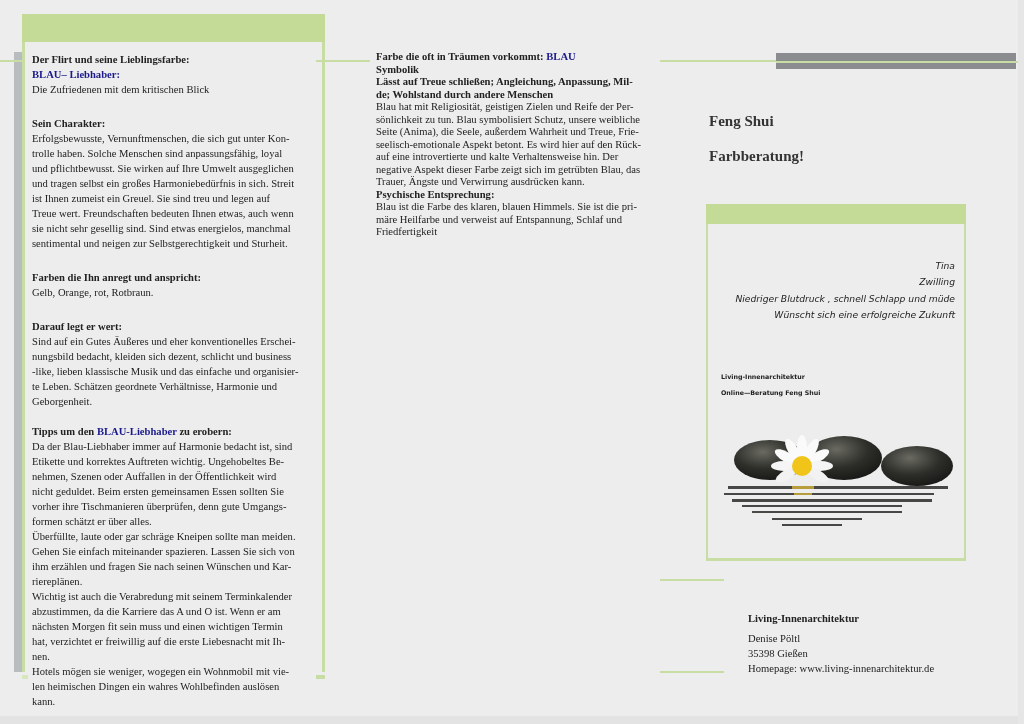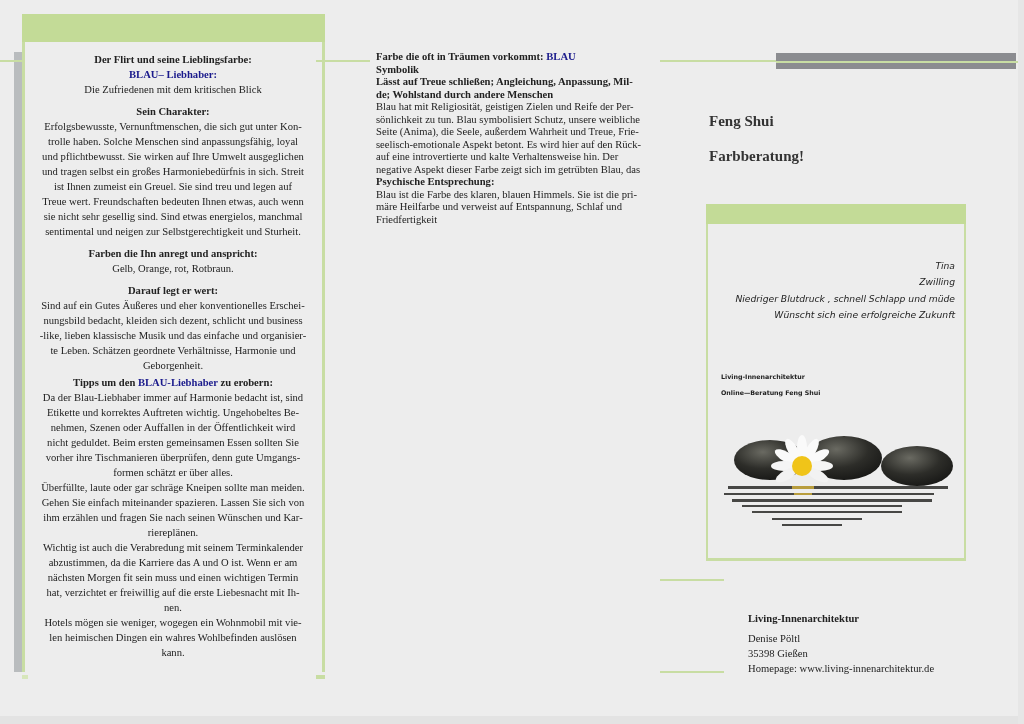--- a/index.html
+++ b/index.html
@@ -16,24 +16,24 @@
   .lp-frame-left { left:22px; top:42px; width:3px; height:630px; background:#c8dda3; }
   .lp-frame-right { left:322px; top:42px; width:3px; height:630px; background:#c8dda3; }
   .lp-gray-bar { left:14px; top:52px; width:8px; height:620px; background:#b9bcbe; }
   .lp-hline-left { left:0; top:60px; width:22px; height:2px; background:#c8dda3; }
   .lp-hline-right { left:316px; top:60px; width:30px; height:2px; background:#c8dda3; }
   .lp-foot-left { left:22px; top:675px; width:6px; height:4px; background:#d7e6bb; }
   .lp-foot-right { left:316px; top:675px; width:9px; height:4px; background:#c8dda3; }
 
   .lp-text {
     left:32px; top:52px; width:282px;
-    font-size:10.6px; line-height:15px;text-align:center;
+    font-size:10.6px; line-height:15px;
   }
   .lp-text p { margin:0; }
-  .lp-text .sec { margin-top:7px; }
+  .lp-text .sec { margin-top:19px; }
   .bold { font-weight:bold; }
   .blue { color:#1a1a8c; font-weight:bold; }
 
   
   .mid-hline-left { left:334px; top:60px; width:36px; height:2px; background:#c8dda3; }
   .mid-hline-right { left:660px; top:60px; width:120px; height:2px; background:#c8dda3; }
   .mid-text {
     left:376px; top:51px; width:280px;
     font-size:10.6px; line-height:12.5px;
   }
@@ -110,21 +110,21 @@
 
   <div class="sec">
     <p class="bold">Darauf legt er wert:</p>
     <p>Sind auf ein Gutes Äußeres  und eher konventionelles Erschei-</p>
     <p>nungsbild bedacht, kleiden sich dezent, schlicht und business</p>
     <p>-like, lieben klassische Musik und das einfache und organisier-</p>
     <p>te Leben. Schätzen geordnete Verhältnisse, Harmonie und</p>
     <p>Geborgenheit.</p>
   </div>
 
-  <div class="sec" style="margin-top:2px">
+  <div class="sec" style="margin-top:15px">
     <p class="bold"><span>Tipps um den </span><span class="blue">BLAU-Liebhaber</span><span> zu erobern:</span></p>
     <p>Da der Blau-Liebhaber immer auf Harmonie bedacht ist, sind</p>
     <p>Etikette und korrektes Auftreten wichtig. Ungehobeltes Be-</p>
     <p>nehmen, Szenen oder Auffallen in der Öffentlichkeit wird</p>
     <p>nicht geduldet. Beim ersten gemeinsamen Essen sollten Sie</p>
     <p>vorher ihre Tischmanieren überprüfen, denn gute Umgangs-</p>
     <p>formen schätzt er über alles.</p>
     <p>Überfüllte, laute oder gar schräge Kneipen sollte man meiden.</p>
     <p>Gehen Sie einfach miteinander spazieren. Lassen Sie sich von</p>
     <p>ihm erzählen und fragen Sie nach seinen Wünschen und Kar-</p>
@@ -147,20 +147,21 @@
   <p class="bold"><span>Farbe die oft in Träumen vorkommt: </span><span class="blue">BLAU</span></p>
   <p class="bold gap">Symbolik</p>
   <p class="bold gap">Lässt auf Treue schließen; Angleichung, Anpassung, Mil-</p>
   <p class="bold">de; Wohlstand durch andere Menschen</p>
   <p>Blau hat mit Religiosität, geistigen Zielen und Reife der Per-</p>
   <p>sönlichkeit zu tun. Blau symbolisiert Schutz, unsere weibliche</p>
   <p>Seite (Anima), die Seele, außerdem Wahrheit und Treue, Frie-</p>
   <p>seelisch-emotionale Aspekt betont. Es wird hier auf den Rück-</p>
   <p>auf eine introvertierte und kalte Verhaltensweise hin. Der</p>
   <p>negative Aspekt dieser Farbe zeigt sich im getrübten Blau, das</p>
+  <p>Trauer, Ängste und Verwirrung ausdrücken kann.</p>
   <p class="bold gap">Psychische Entsprechung:</p>
   <p>Blau ist die Farbe des klaren, blauen Himmels. Sie ist die pri-</p>
   <p>märe Heilfarbe und verweist auf Entspannung, Schlaf und</p>
   <p>Friedfertigkeit</p>
 </div>
 
 <div class="abs rp-gray-bar"></div>
 <div class="abs rp-gray-line"></div>
 
 <div class="abs rp-title" style="top:113px">Feng Shui</div>

